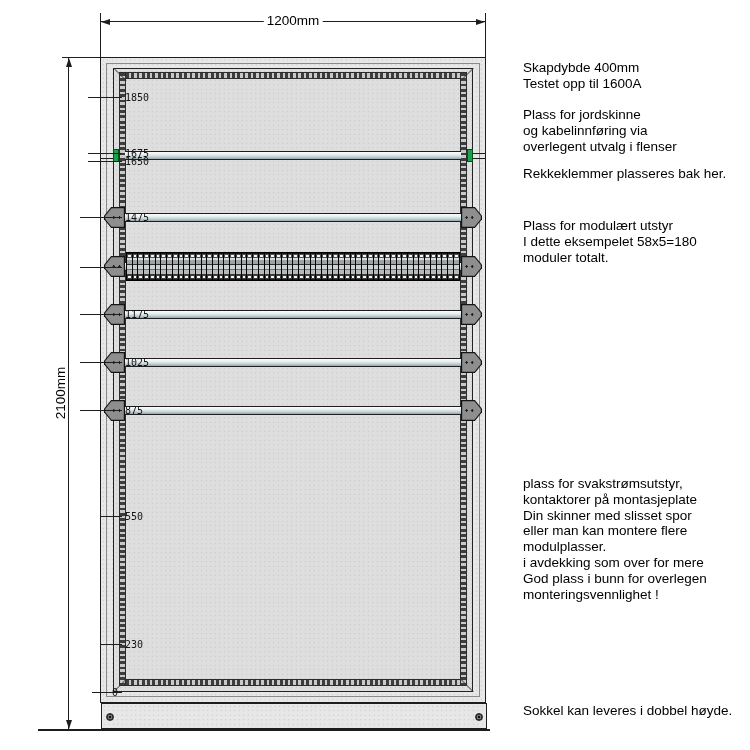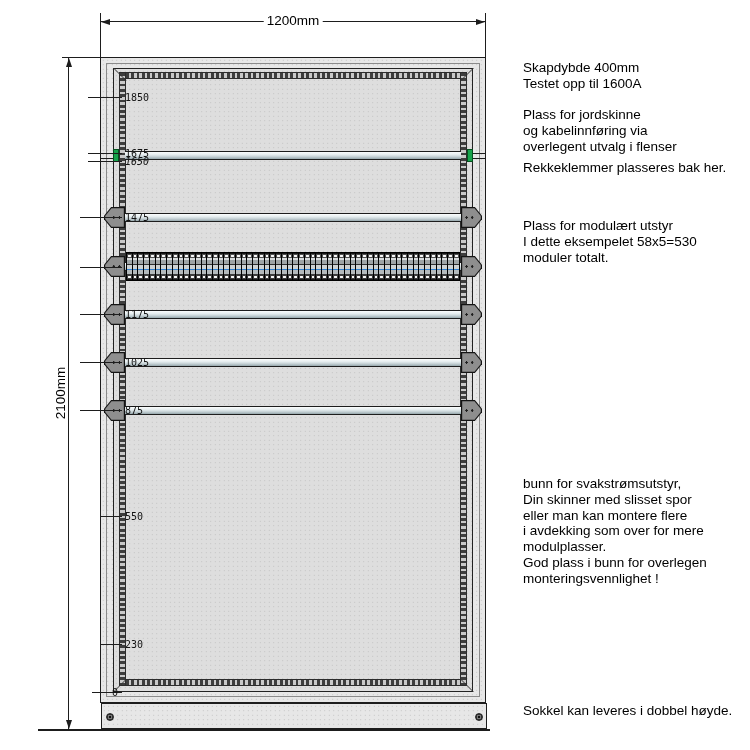--- a/index.html
+++ b/index.html
@@ -207,21 +207,21 @@
       <div class="bracket bk-right" style="left: 461px; top: 400px;">
         <div class="bk-in bk-gray-r"></div>
       </div>
     </div>
   <div id="ticks">
       <div class="tick-line" style="left: 88px; top: 97px; width: 34px;"></div>
       <div class="tick-label" style="left: 125px; top: 93px;">1850</div>
       <div class="tick-line" style="left: 88px; top: 153px; width: 34px;"></div>
       <div class="tick-label" style="left: 125px; top: 149px;">1675</div>
       <div class="tick-line" style="left: 88px; top: 161px; width: 34px;"></div>
-      <div class="tick-label" style="left: 125px; top: 157px; font-style: italic;">1650</div>
+      <div class="tick-label" style="left: 125px; top: 157px;">1650</div>
       <div class="tick-line" style="left: 80px; top: 217px; width: 42px;"></div>
       <div class="tick-label" style="left: 125px; top: 213px;">1475</div>
       <div class="tick-line" style="left: 80px; top: 267px; width: 42px;"></div>
       <div class="tick-line" style="left: 80px; top: 314px; width: 42px;"></div>
       <div class="tick-label" style="left: 125px; top: 310px; text-align: right;">1175</div>
       <div class="tick-line" style="left: 80px; top: 362px; width: 42px;"></div>
       <div class="tick-label" style="left: 125px; top: 358px;">1025</div>
       <div class="tick-line" style="left: 80px; top: 410px; width: 42px;"></div>
       <div class="tick-label" style="left: 125px; top: 406px;">875</div>
       <div class="tick-line" style="left: 100px; top: 516px; width: 22px;"></div>
@@ -235,34 +235,35 @@
   <div id="annotations">
       <div class="annot-block" style="top: 60px;">
         <div>Skapdybde 400mm</div>
         <div>Testet opp til 1600A</div>
       </div>
       <div class="annot-block" style="top: 107px;">
         <div>Plass for jordskinne</div>
         <div>og kabelinnføring via</div>
         <div>overlegent utvalg i flenser</div>
       </div>
-      <div class="annot-block" style="top: 160px;">
+      <div class="annot-block" style="top: 166px;">
         <div>Rekkeklemmer plasseres bak her.</div>
       </div>
       <div class="annot-block" style="top: 218px;">
         <div>Plass for modulært utstyr</div>
-        <div>I dette eksempelet 58x5=530</div>
+        <div>I dette eksempelet 58x5=180</div>
         <div>moduler totalt.</div>
       </div>
       <div class="annot-block" style="top: 476px;">
-        <div>bunn for svakstrømsutstyr,</div>
+        <div>plass for svakstrømsutstyr,</div>
+        <div>kontaktorer på montasjeplate</div>
         <div>Din skinner med slisset spor</div>
         <div>eller man kan montere flere</div>
+        <div>modulplasser.</div>
         <div>i avdekking som over for mere</div>
-        <div>modulplasser.</div>
         <div>God plass i bunn for overlegen</div>
         <div>monteringsvennlighet !</div>
       </div>
       <div class="annot-block" style="top: 703px;">
         <div>Sokkel kan leveres i dobbel høyde.</div>
       </div>
     </div>
 </div>
 
 </body></html>

